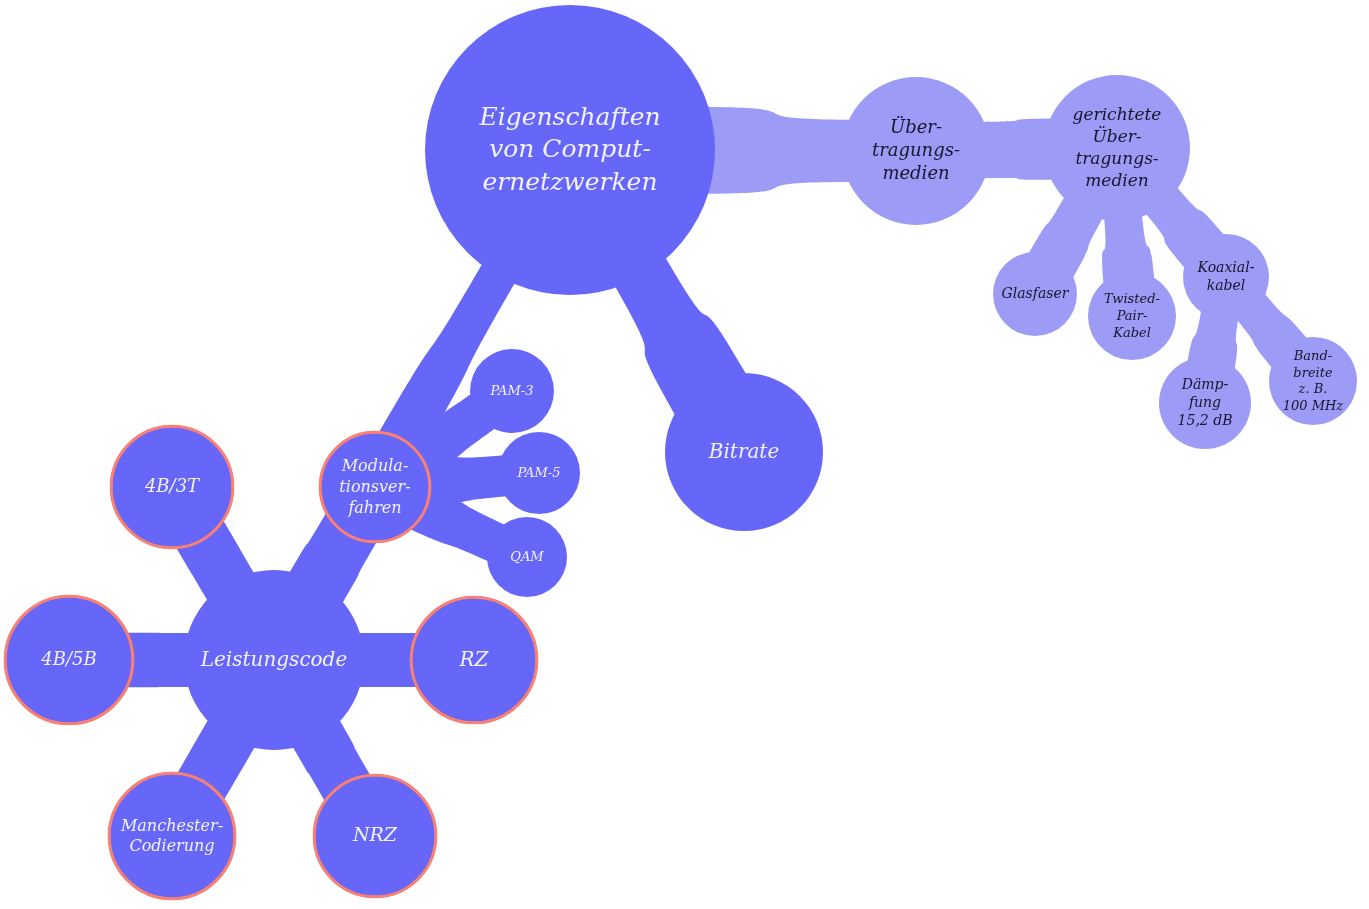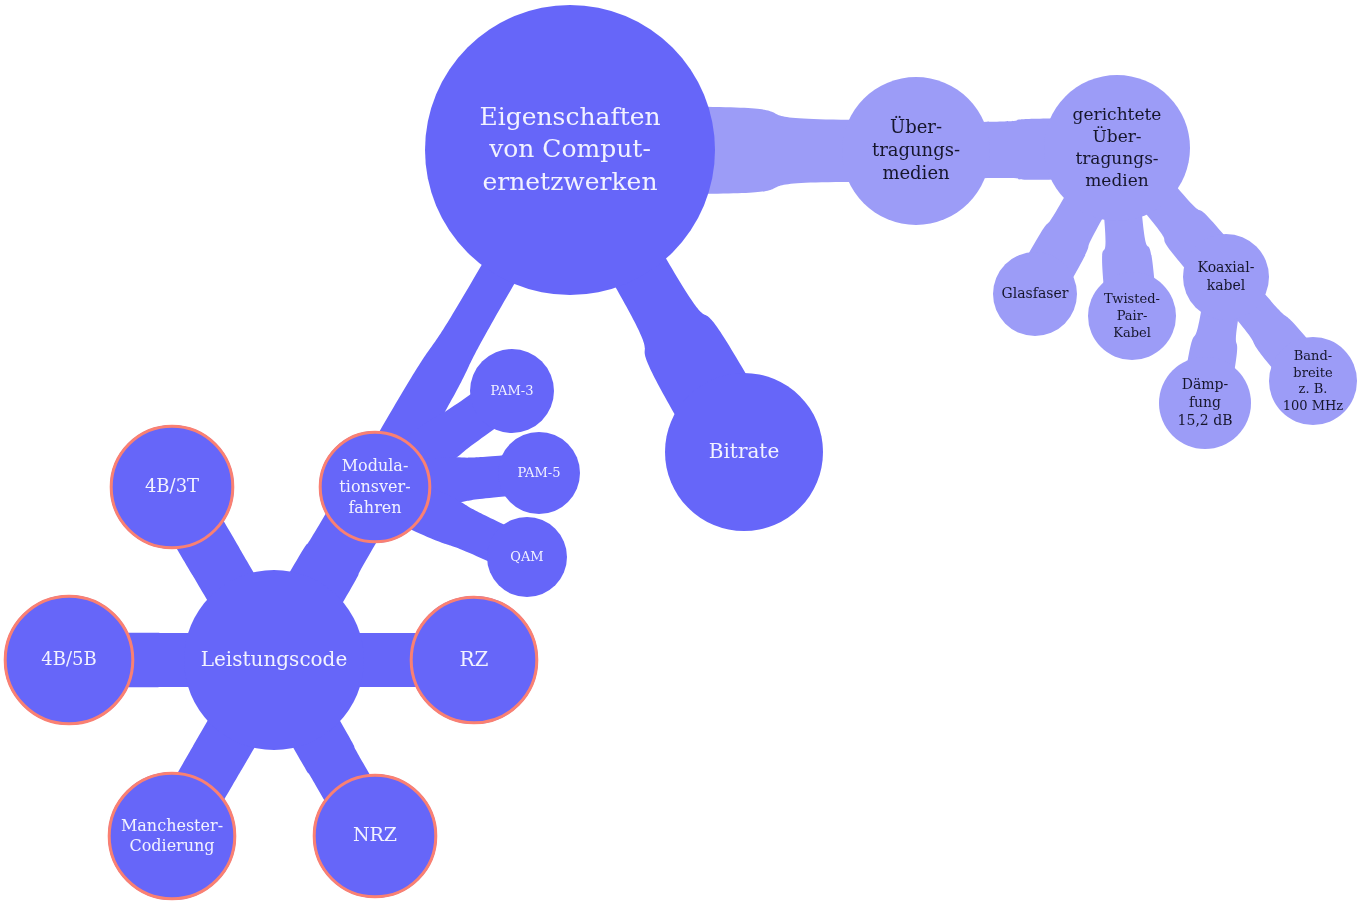--- a/index.html
+++ b/index.html
@@ -7,20 +7,21 @@
     padding: 0;
     background: #ffffff;
   }
   #mindmap-root {
     position: relative;
     width: 1369px;
     height: 909px;
     background: #ffffff;
     overflow: hidden;
     font-family: "DejaVu Serif", "Liberation Serif", serif;
+    font-style: italic;
   }
   svg#mindmap-canvas {
     position: absolute;
     left: 0;
     top: 0;
     width: 1369px;
     height: 909px;
     display: block;
   }
   .node-label {

